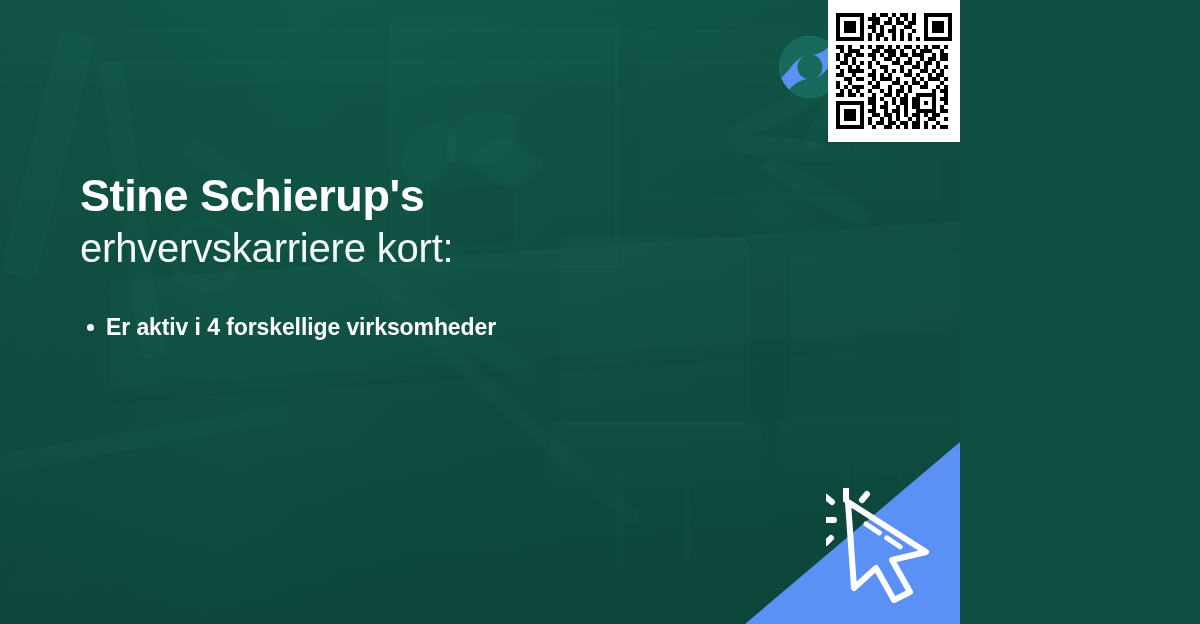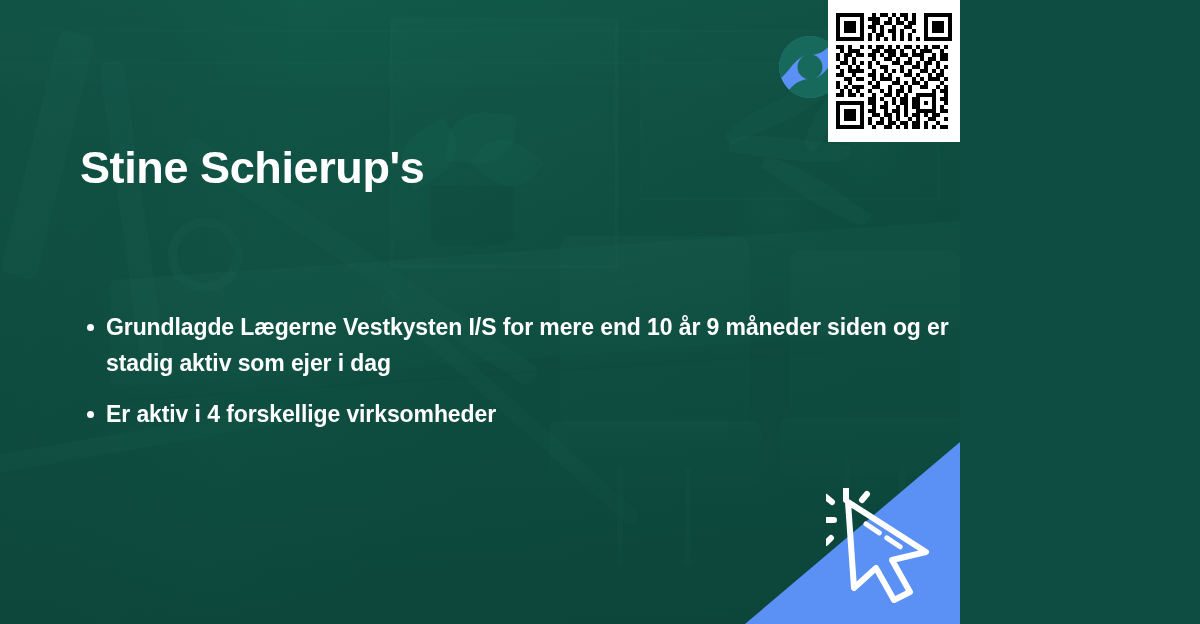--- a/index.html
+++ b/index.html
@@ -152,21 +152,21 @@
   .qr-panel{
     position:absolute; right:0; top:0;
     width:132px; height:142px;
     background:#ffffff;
     display:flex; align-items:center; justify-content:center;
   }
   .qr{ width:116px; height:116px; display:block; }
 
   
   .headline{
-    position:absolute; left:80px; top:144px;
+    position:absolute; left:80px; top:172px;
     width:640px;
   }
   .title{
     color:#ffffff;
     font-size:45px;
     font-weight:700;
     line-height:1.06;
     letter-spacing:-.4px;
     white-space:nowrap;
   }
@@ -551,24 +551,24 @@
             <rect x="17" y="28" width="1" height="1"></rect>
           <rect x="19" y="28" width="2" height="1"></rect>
             <rect x="24" y="28" width="1" height="1"></rect>
           <rect x="26" y="28" width="2" height="1"></rect>
         </g>
       </svg>
     </div>
 
     <div class="headline">
       <div class="title">Stine Schierup's</div>
+      <div class="subtitle">erhvervskarriere kort:</div>
     </div>
 
     <div class="facts">
-      <div class="fact">Grundlagde Lægerne Vestkysten I/S for mere end 10 år 9 måneder siden og er stadig aktiv som ejer i dag</div>
       <div class="fact">Er aktiv i 4 forskellige virksomheder</div>
     </div>
 
     <div class="wedge"></div>
     <svg class="cursor" viewBox="0 0 112 118">
       <g fill="none" stroke="#ffffff" stroke-width="6" stroke-linecap="round" stroke-linejoin="round">
 
         <path d="M 22 14 L 100 64 L 66 72 L 84 104 L 68 112 L 50 80 L 28 100 Z"></path>
 
         <path d="M 40 36 L 76 60" stroke-width="5" stroke-dasharray="16 9"></path>

